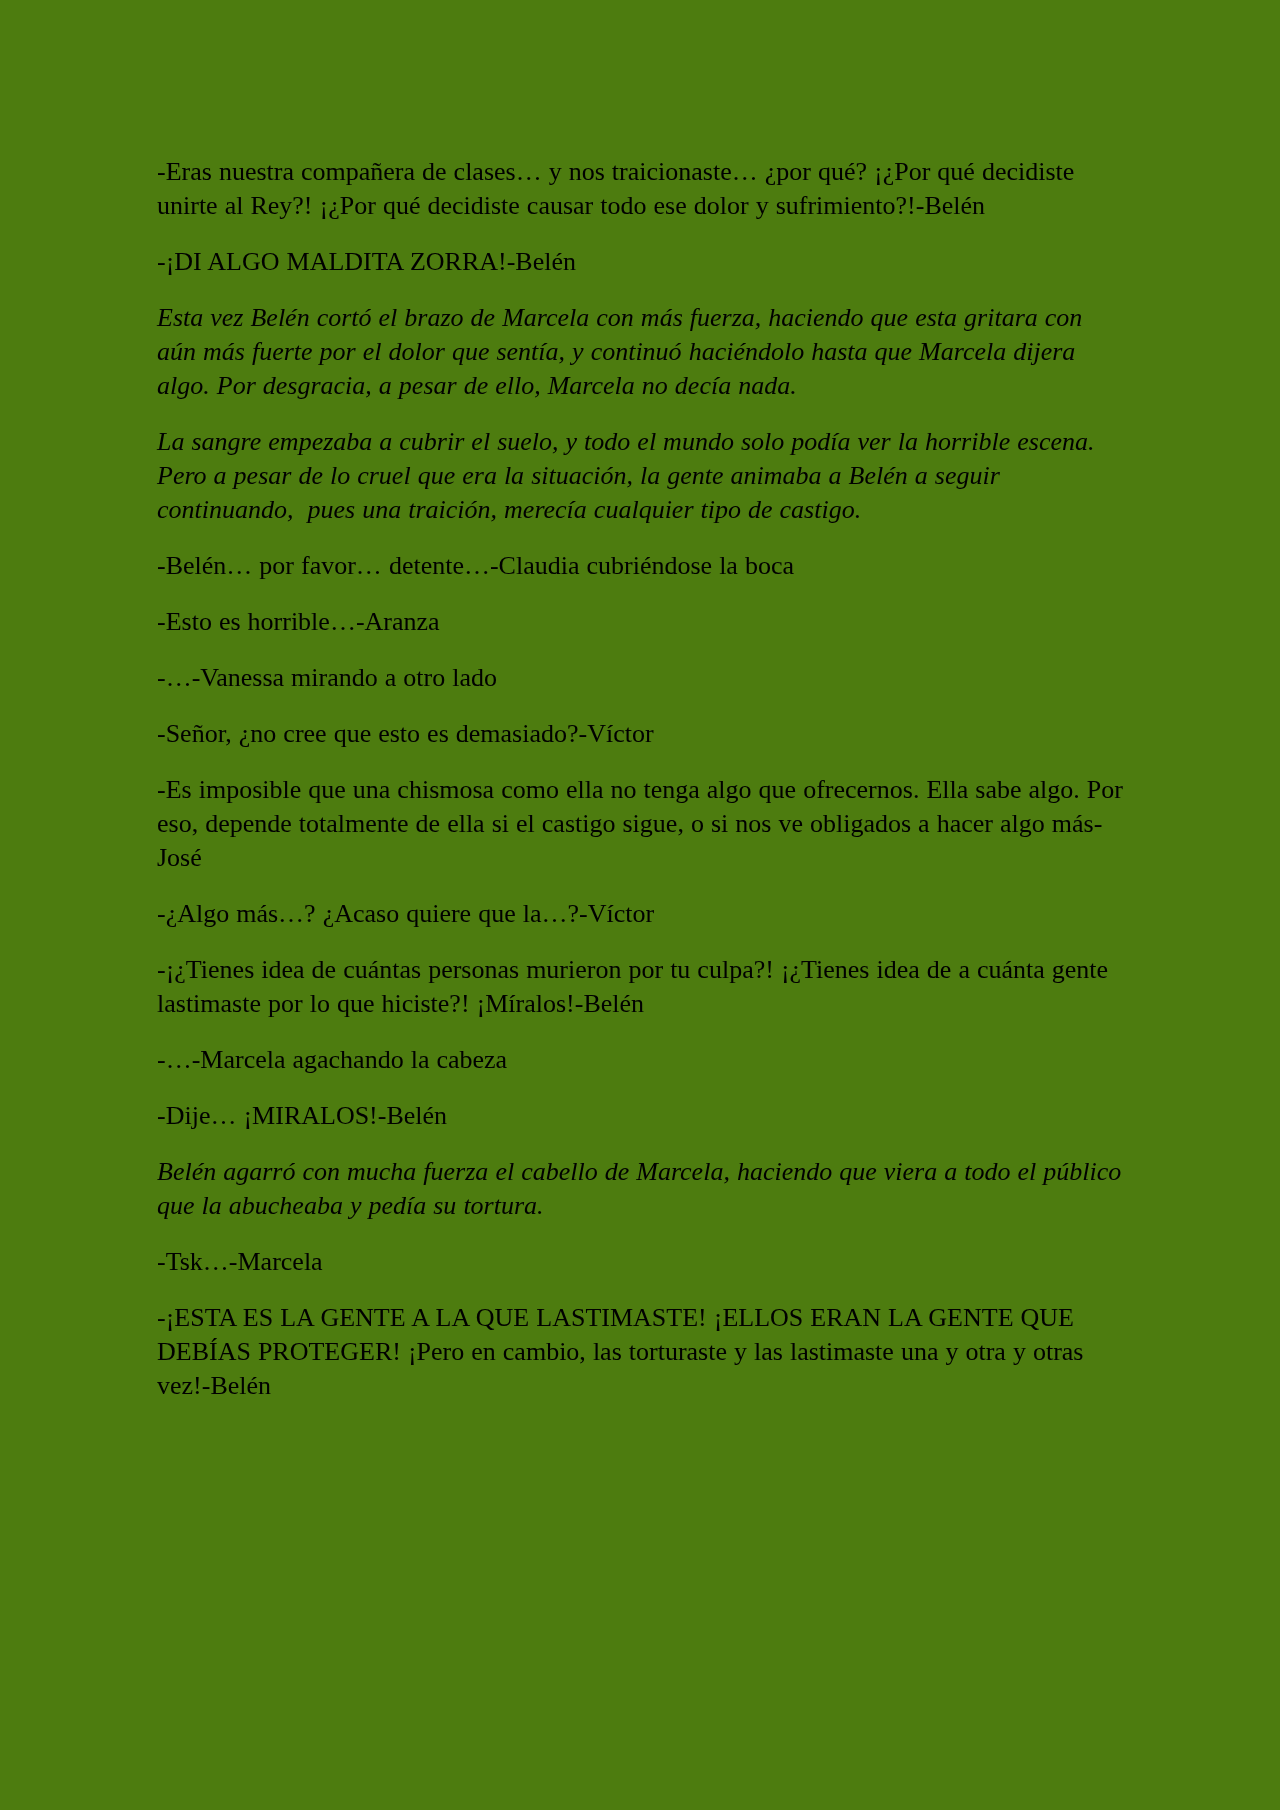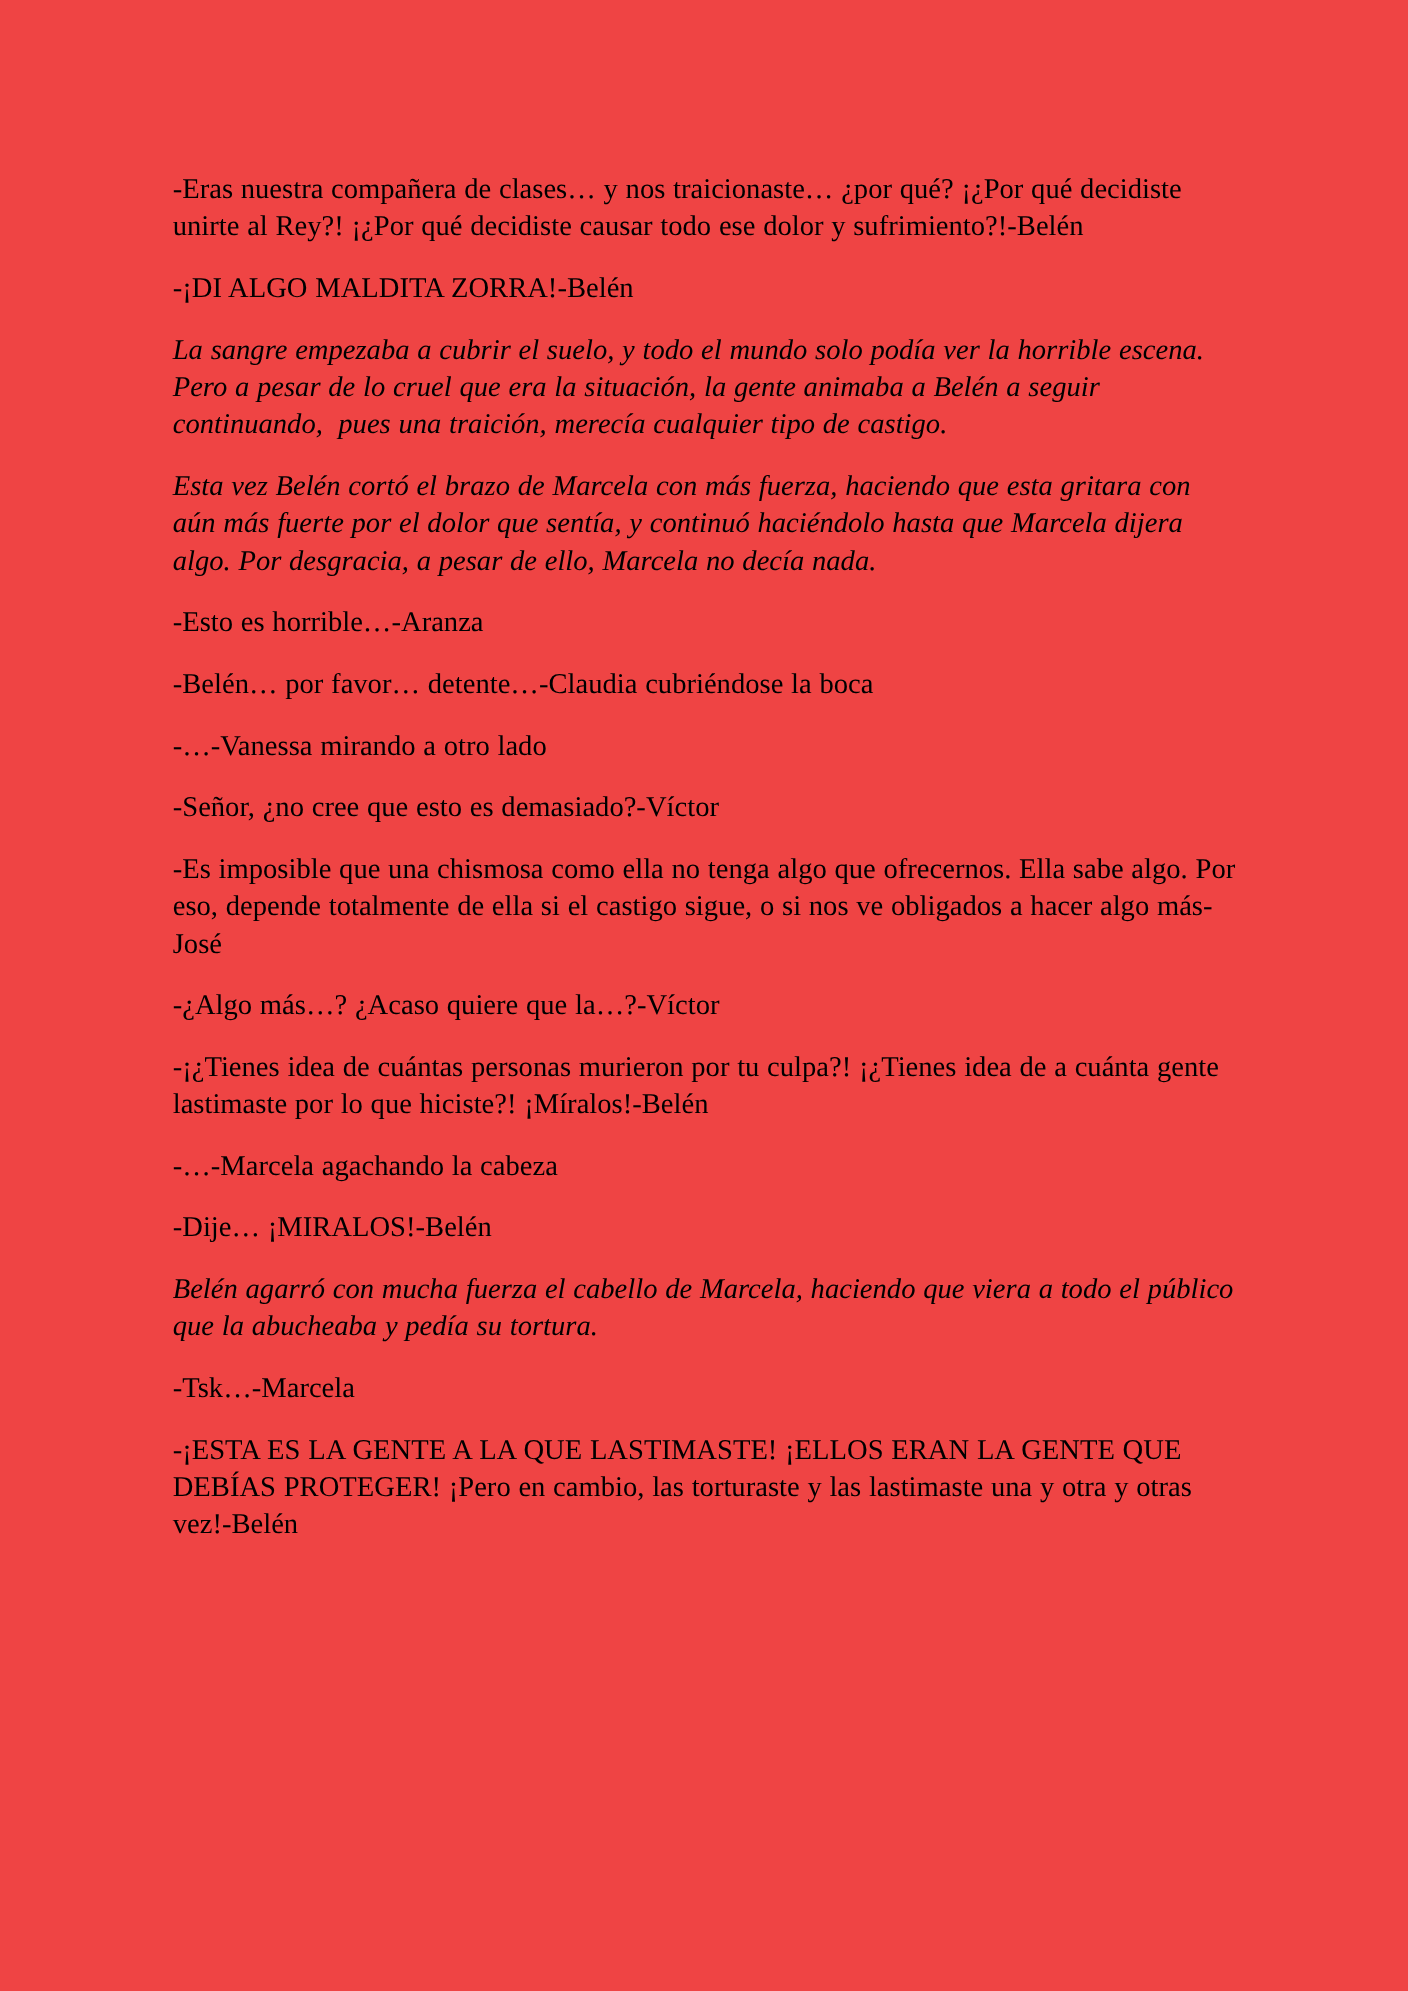--- a/index.html
+++ b/index.html
@@ -5,21 +5,21 @@
   html, body {
     margin: 0;
     padding: 0;
     background: #ffffff;
   }
   .page {
     position: relative;
     width: 1280px;
     height: 1810px;
     margin: 0;
-    background: #ef4444;
+    background: #4d7c0f;
     box-sizing: border-box;
     overflow: hidden;
     font-family: "Liberation Serif", "DejaVu Serif", serif;
     color: #000000;
   }
   .text-block {
     position: absolute;
     left: 157px;
     top: 155px;
     width: 968px;
@@ -36,24 +36,24 @@
     font-style: italic;
   }
 </style>
 </head>
 <body>
 
 <div class="page">
   <div class="text-block" id="paragraph-container">
       <p class="para dialogue">-Eras nuestra compañera de clases… y nos traicionaste… ¿por qué? ¡¿Por qué decidiste unirte al Rey?! ¡¿Por qué decidiste causar todo ese dolor y sufrimiento?!-Belén</p>
       <p class="para dialogue">-¡DI ALGO MALDITA ZORRA!-Belén</p>
+      <p class="para narration">Esta vez Belén cortó el brazo de Marcela con más fuerza, haciendo que esta gritara con aún más fuerte por el dolor que sentía, y continuó haciéndolo hasta que Marcela dijera algo. Por desgracia, a pesar de ello, Marcela no decía nada.</p>
       <p class="para narration">La sangre empezaba a cubrir el suelo, y todo el mundo solo podía ver la horrible escena. Pero a pesar de lo cruel que era la situación, la gente animaba a Belén a seguir continuando,  pues una traición, merecía cualquier tipo de castigo.</p>
-      <p class="para narration">Esta vez Belén cortó el brazo de Marcela con más fuerza, haciendo que esta gritara con aún más fuerte por el dolor que sentía, y continuó haciéndolo hasta que Marcela dijera algo. Por desgracia, a pesar de ello, Marcela no decía nada.</p>
+      <p class="para dialogue">-Belén… por favor… detente…-Claudia cubriéndose la boca</p>
       <p class="para dialogue">-Esto es horrible…-Aranza</p>
-      <p class="para dialogue">-Belén… por favor… detente…-Claudia cubriéndose la boca</p>
       <p class="para dialogue">-…-Vanessa mirando a otro lado</p>
       <p class="para dialogue">-Señor, ¿no cree que esto es demasiado?-Víctor</p>
       <p class="para dialogue">-Es imposible que una chismosa como ella no tenga algo que ofrecernos. Ella sabe algo. Por eso, depende totalmente de ella si el castigo sigue, o si nos ve obligados a hacer algo más-José</p>
       <p class="para dialogue">-¿Algo más…? ¿Acaso quiere que la…?-Víctor</p>
       <p class="para dialogue">-¡¿Tienes idea de cuántas personas murieron por tu culpa?! ¡¿Tienes idea de a cuánta gente lastimaste por lo que hiciste?! ¡Míralos!-Belén</p>
       <p class="para dialogue">-…-Marcela agachando la cabeza</p>
       <p class="para dialogue">-Dije… ¡MIRALOS!-Belén</p>
       <p class="para narration">Belén agarró con mucha fuerza el cabello de Marcela, haciendo que viera a todo el público que la abucheaba y pedía su tortura.</p>
       <p class="para dialogue">-Tsk…-Marcela</p>
       <p class="para dialogue">-¡ESTA ES LA GENTE A LA QUE LASTIMASTE! ¡ELLOS ERAN LA GENTE QUE DEBÍAS PROTEGER! ¡Pero en cambio, las torturaste y las lastimaste una y otra y otras vez!-Belén</p>

